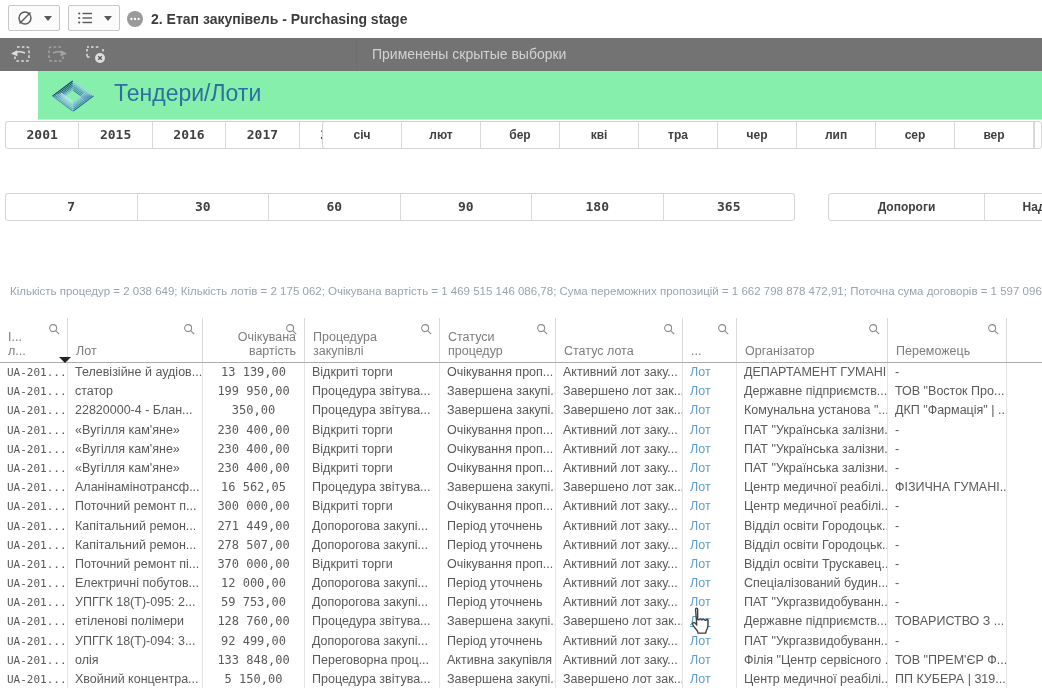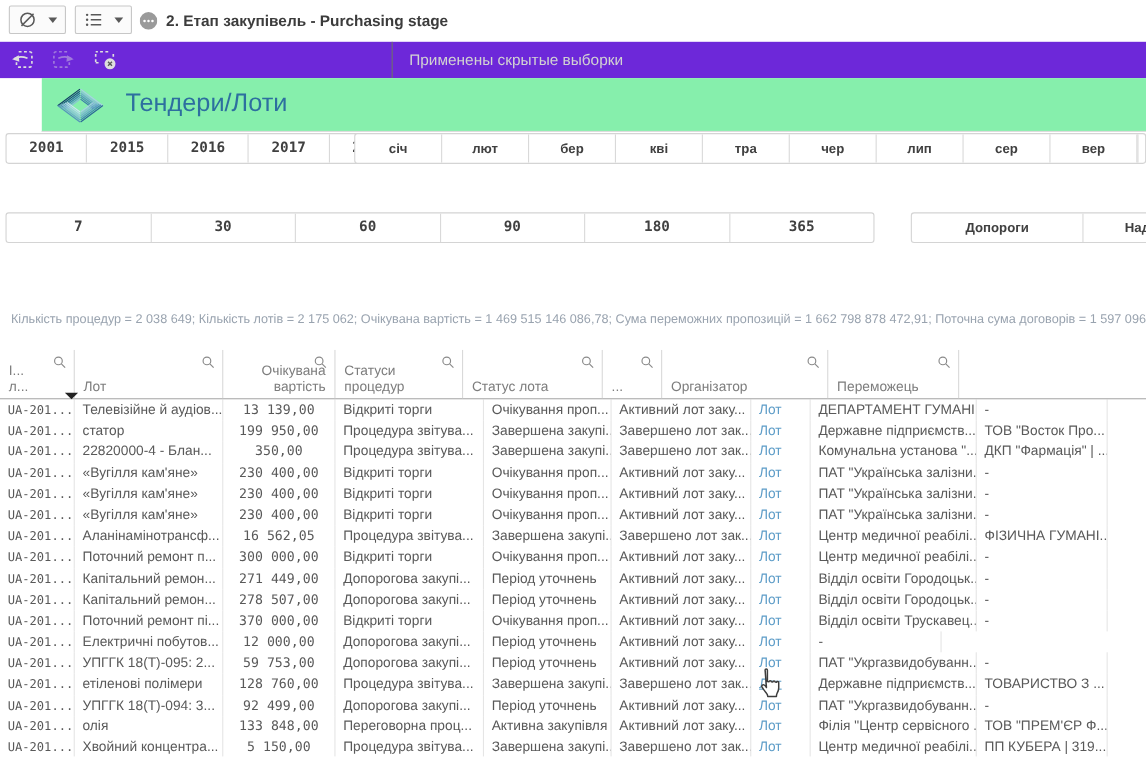--- a/index.html
+++ b/index.html
@@ -11,21 +11,21 @@
   .tool-btn{position:absolute;top:5px;height:26px;width:52px;background:#fbfbfb;
             border:1px solid #c7c7c7;border-radius:2px;display:flex;align-items:center;
             justify-content:space-between;padding:0 7px;box-sizing:border-box;cursor:pointer;}
   .tool-btn svg{display:block;}
   .caret{width:0;height:0;border-left:4px solid transparent;border-right:4px solid transparent;
          border-top:5px solid #595959;}
   .appmenu{position:absolute;left:127px;top:11px;width:16px;height:16px;}
   .sheet-title{position:absolute;left:151px;top:11px;font-size:14px;font-weight:bold;color:#3c3c3c;white-space:nowrap;}
 
   
-  .selbar{position:absolute;top:38px;left:0;width:1042px;height:33px;background:#6d28d9;}
+  .selbar{position:absolute;top:38px;left:0;width:1042px;height:33px;background:#737373;}
   .selicon{position:absolute;top:6px;width:26px;height:21px;cursor:pointer;}
   .selicon.dim{opacity:.45;cursor:default;}
   .selbar .vdiv{position:absolute;left:356px;top:0;width:1px;height:33px;background:#6e6e6e;}
   .selmsg{position:absolute;left:372px;top:0;line-height:33px;font-size:14px;color:#d2d2d2;white-space:nowrap;}
 
   
   .sheethead{position:absolute;top:71px;left:0;width:1042px;height:48px;background:#86efac;
              border-bottom:1px solid #dcdcdc;margin-left:38px;}
   .logo{position:absolute;left:10px;top:7px;}
   .page-title{position:absolute;left:76px;top:9px;font-size:23px;color:#2d6f9f;white-space:nowrap;}
@@ -217,20 +217,30 @@
         <div class="hcell cw2 right">
           <svg class="sicon" viewBox="0 0 16 16">
             <circle cx="6.3" cy="6.3" r="4.3" fill="none" stroke="#8a8a8a" stroke-width="1.3"></circle>
             <line x1="9.6" y1="9.6" x2="13.8" y2="13.8" stroke="#8a8a8a" stroke-width="1.3"></line>
           </svg>
           <div class="hlabel">
             <div>Очікувана</div>
             <div>вартість</div>
           </div>
         </div>
+        <div class="hcell cw3">
+          <svg class="sicon" viewBox="0 0 16 16">
+            <circle cx="6.3" cy="6.3" r="4.3" fill="none" stroke="#8a8a8a" stroke-width="1.3"></circle>
+            <line x1="9.6" y1="9.6" x2="13.8" y2="13.8" stroke="#8a8a8a" stroke-width="1.3"></line>
+          </svg>
+          <div class="hlabel">
+            <div>Процедура</div>
+            <div>закупівлі</div>
+          </div>
+        </div>
         <div class="hcell cw4">
           <svg class="sicon" viewBox="0 0 16 16">
             <circle cx="6.3" cy="6.3" r="4.3" fill="none" stroke="#8a8a8a" stroke-width="1.3"></circle>
             <line x1="9.6" y1="9.6" x2="13.8" y2="13.8" stroke="#8a8a8a" stroke-width="1.3"></line>
           </svg>
           <div class="hlabel">
             <div>Статуси</div>
             <div>процедур</div>
           </div>
         </div>
@@ -408,20 +418,21 @@
           <div class="tcell cw9"></div>
         </div>
         <div class="trow">
           <div class="tcell cw0 mono">UA-201...</div>
           <div class="tcell cw1">Електричні побутов...</div>
           <div class="tcell cw2 num">12 000,00</div>
           <div class="tcell cw3">Допорогова закупі...</div>
           <div class="tcell cw4">Період уточнень</div>
           <div class="tcell cw5">Активний лот заку...</div>
           <div class="tcell cw6"><span class="lotlink">Лот</span></div>
+          <div class="tcell cw7">Спеціалізований будин...</div>
           <div class="tcell cw8">-</div>
           <div class="tcell cw9"></div>
         </div>
         <div class="trow">
           <div class="tcell cw0 mono">UA-201...</div>
           <div class="tcell cw1">УПГГК 18(Т)-095: 2...</div>
           <div class="tcell cw2 num">59 753,00</div>
           <div class="tcell cw3">Допорогова закупі...</div>
           <div class="tcell cw4">Період уточнень</div>
           <div class="tcell cw5">Активний лот заку...</div>

